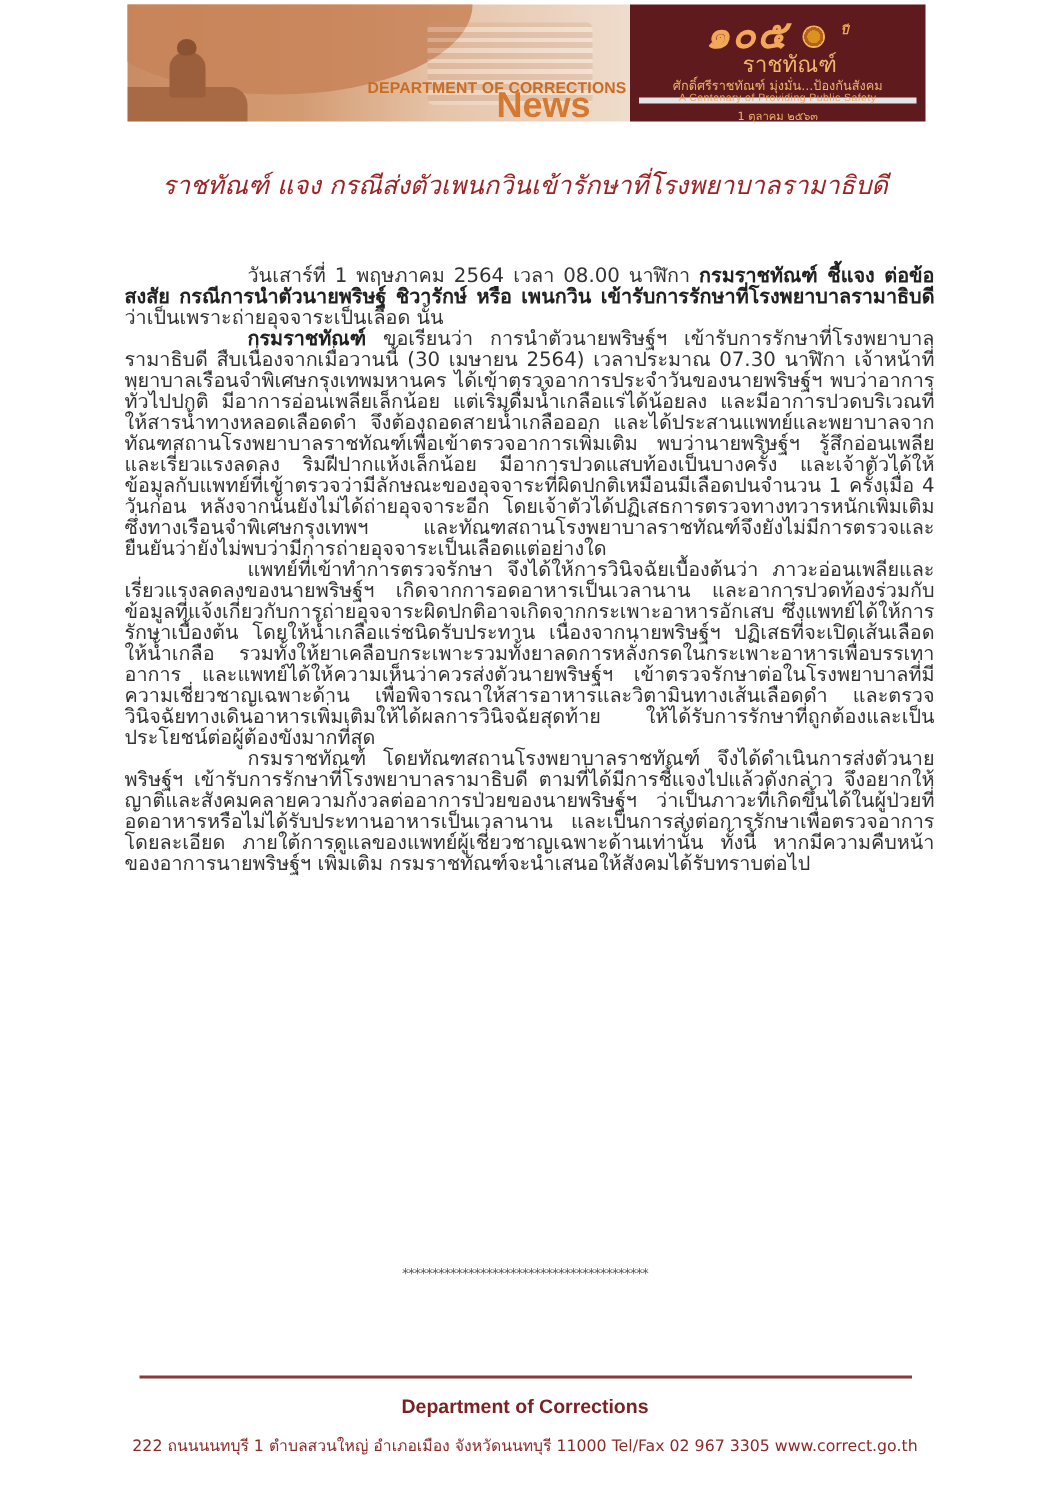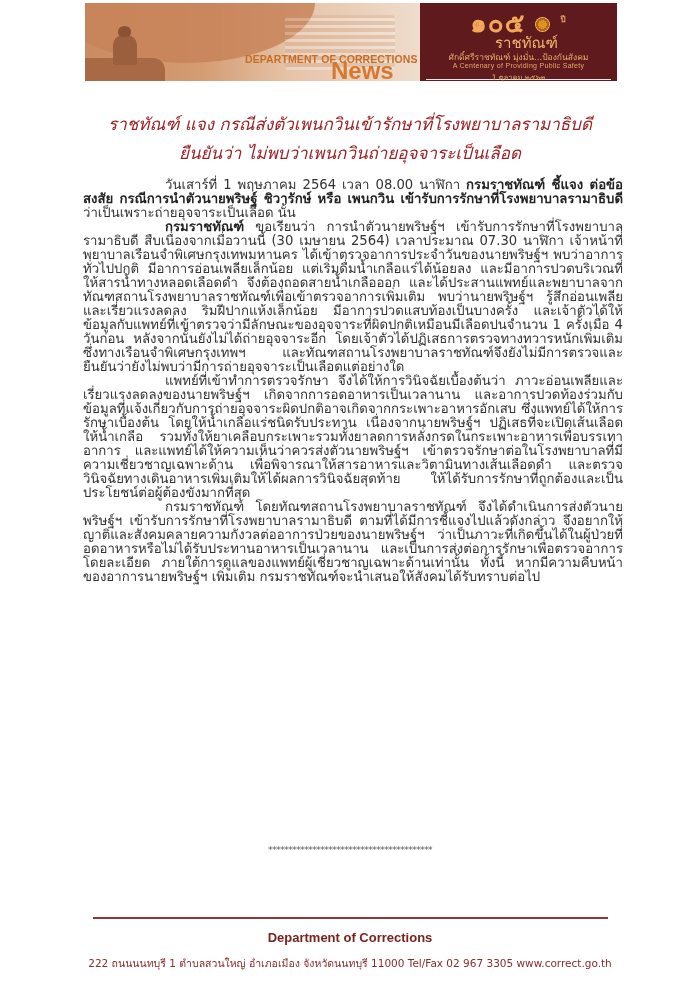--- a/index.html
+++ b/index.html
@@ -22,27 +22,27 @@
     .banner-left .building { position: absolute; left: 200px; top: 12px; width: 110px; height: 55px;
       background: repeating-linear-gradient(0deg, rgba(255,255,255,.25) 0 3px, rgba(200,150,115,.25) 3px 7px);
       border-radius: 4px; }
     .banner-dept { position: absolute; left: 160px; top: 50px; font-family: "Liberation Sans", sans-serif;
       font-weight: bold; font-size: 10.5px; color: #c86d26; letter-spacing: .1px; white-space: nowrap; }
     .banner-news { position: absolute; left: 246px; top: 55px; font-family: "Liberation Sans", sans-serif;
       font-weight: bold; font-size: 24px; line-height: 26px; color: #d5792f; }
     .banner-right { position: absolute; left: 335px; top: 0; width: 197px; height: 78px;
       background: #5e1a1d; text-align: center; color: #f1a95c; }
     .logo-num { position: absolute; left: 0; right: 0; top: -1px; font-size: 26px; font-weight: bold;
-      color: #f3a857; letter-spacing: 1px; font-family: "DejaVu Sans", sans-serif; }
+      color: #f3a857; letter-spacing: 1px; font-family: "DejaVu Sans", sans-serif; font-style: italic; }
     .logo-seal { display: inline-block; width: 15px; height: 15px; border-radius: 50%;
       background: radial-gradient(circle, #d9931f 0 40%, #b7601c 41% 60%, #f0b459 61%); vertical-align: middle; }
     .logo-name { position: absolute; left: 0; right: 0; top: 28px; font-size: 15px; color: #f3b46b;
       font-family: "DejaVu Serif", serif; margin-left: 16px; }
     .logo-th { position: absolute; left: 6px; right: 6px; top: 47px; font-size: 8.5px; color: #f0b26e;
-      border-bottom: 1px solid #e5e5e5; padding-bottom: 15px; white-space: nowrap; }
+      border-bottom: 4px solid #e5e5e5; padding-bottom: 1px; white-space: nowrap; }
     .logo-en { position: absolute; left: 0; right: 0; top: 59px; font-size: 7px; color: #e9a868;
       font-family: "Liberation Sans", sans-serif; letter-spacing: .3px; white-space: nowrap; }
     .logo-date { position: absolute; left: 0; right: 0; top: 68px; font-size: 7.5px; color: #f0b26e; white-space: nowrap; }
 
     
     .headline { position: absolute; left: 0; width: 700px; text-align: center; top: 110px;
       color: #9c2225; font-style: italic; font-size: 17px; line-height: 29px; }
 
     
     .article { position: absolute; left: 83px; top: 178px; width: 540px; font-size: 13.2px;
@@ -81,21 +81,20 @@
     </div>
     <div class="logo-name">ราชทัณฑ์</div>
     <div class="logo-th">ศักดิ์ศรีราชทัณฑ์ มุ่งมั่น...ป้องกันสังคม</div>
     <div class="logo-en">A Centenary of Providing Public Safety</div>
     <div class="logo-date">1 ตุลาคม ๒๕๖๓</div>
   </div>
 </div>
 
 <div class="headline">
   <div>ราชทัณฑ์ แจง กรณีส่งตัวเพนกวินเข้ารักษาที่โรงพยาบาลรามาธิบดี</div>
-  <div>ยืนยันว่า ไม่พบว่าเพนกวินถ่ายอุจจาระเป็นเลือด</div>
 </div>
 
 <div class="article">
   <p class="indent"><span>วันเสาร์ที่ 1 พฤษภาคม 2564 เวลา 08.00 นาฬิกา </span><b>กรมราชทัณฑ์ ชี้แจง ต่อข้อสงสัย กรณีการนำตัวนายพริษฐ์ ชิวารักษ์ หรือ เพนกวิน เข้ารับการรักษาที่โรงพยาบาลรามาธิบดี</b><span> ว่าเป็นเพราะถ่ายอุจจาระเป็นเลือด นั้น</span></p>
   <p class="indent"><b>กรมราชทัณฑ์</b><span> ขอเรียนว่า การนำตัวนายพริษฐ์ฯ เข้ารับการรักษาที่โรงพยาบาลรามาธิบดี สืบเนื่องจากเมื่อวานนี้ (30 เมษายน 2564) เวลาประมาณ 07.30 นาฬิกา เจ้าหน้าที่พยาบาลเรือนจำพิเศษกรุงเทพมหานคร ได้เข้าตรวจอาการประจำวันของนายพริษฐ์ฯ พบว่าอาการทั่วไปปกติ มีอาการอ่อนเพลียเล็กน้อย แต่เริ่มดื่มน้ำเกลือแร่ได้น้อยลง และมีอาการปวดบริเวณที่ให้สารน้ำทางหลอดเลือดดำ จึงต้องถอดสายน้ำเกลือออก และได้ประสานแพทย์และพยาบาลจากทัณฑสถานโรงพยาบาลราชทัณฑ์เพื่อเข้าตรวจอาการเพิ่มเติม พบว่านายพริษฐ์ฯ รู้สึกอ่อนเพลียและเรี่ยวแรงลดลง ริมฝีปากแห้งเล็กน้อย มีอาการปวดแสบท้องเป็นบางครั้ง และเจ้าตัวได้ให้ข้อมูลกับแพทย์ที่เข้าตรวจว่ามีลักษณะของอุจจาระที่ผิดปกติเหมือนมีเลือดปนจำนวน 1 ครั้งเมื่อ 4 วันก่อน หลังจากนั้นยังไม่ได้ถ่ายอุจจาระอีก โดยเจ้าตัวได้ปฏิเสธการตรวจทางทวารหนักเพิ่มเติม ซึ่งทางเรือนจำพิเศษกรุงเทพฯ และทัณฑสถานโรงพยาบาลราชทัณฑ์จึงยังไม่มีการตรวจและยืนยันว่ายังไม่พบว่ามีการถ่ายอุจจาระเป็นเลือดแต่อย่างใด</span></p>
   <p class="indent">แพทย์ที่เข้าทำการตรวจรักษา จึงได้ให้การวินิจฉัยเบื้องต้นว่า ภาวะอ่อนเพลียและเรี่ยวแรงลดลงของนายพริษฐ์ฯ เกิดจากการอดอาหารเป็นเวลานาน และอาการปวดท้องร่วมกับข้อมูลที่แจ้งเกี่ยวกับการถ่ายอุจจาระผิดปกติอาจเกิดจากกระเพาะอาหารอักเสบ ซึ่งแพทย์ได้ให้การรักษาเบื้องต้น โดยให้น้ำเกลือแร่ชนิดรับประทาน เนื่องจากนายพริษฐ์ฯ ปฏิเสธที่จะเปิดเส้นเลือดให้น้ำเกลือ รวมทั้งให้ยาเคลือบกระเพาะรวมทั้งยาลดการหลั่งกรดในกระเพาะอาหารเพื่อบรรเทาอาการ และแพทย์ได้ให้ความเห็นว่าควรส่งตัวนายพริษฐ์ฯ เข้าตรวจรักษาต่อในโรงพยาบาลที่มีความเชี่ยวชาญเฉพาะด้าน เพื่อพิจารณาให้สารอาหารและวิตามินทางเส้นเลือดดำ และตรวจวินิจฉัยทางเดินอาหารเพิ่มเติมให้ได้ผลการวินิจฉัยสุดท้าย ให้ได้รับการรักษาที่ถูกต้องและเป็นประโยชน์ต่อผู้ต้องขังมากที่สุด</p>
   <p class="indent">กรมราชทัณฑ์ โดยทัณฑสถานโรงพยาบาลราชทัณฑ์ จึงได้ดำเนินการส่งตัวนายพริษฐ์ฯ เข้ารับการรักษาที่โรงพยาบาลรามาธิบดี ตามที่ได้มีการชี้แจงไปแล้วดังกล่าว จึงอยากให้ญาติและสังคมคลายความกังวลต่ออาการป่วยของนายพริษฐ์ฯ ว่าเป็นภาวะที่เกิดขึ้นได้ในผู้ป่วยที่อดอาหารหรือไม่ได้รับประทานอาหารเป็นเวลานาน และเป็นการส่งต่อการรักษาเพื่อตรวจอาการโดยละเอียด ภายใต้การดูแลของแพทย์ผู้เชี่ยวชาญเฉพาะด้านเท่านั้น ทั้งนี้ หากมีความคืบหน้าของอาการนายพริษฐ์ฯ เพิ่มเติม กรมราชทัณฑ์จะนำเสนอให้สังคมได้รับทราบต่อไป</p>
 </div>
 <div class="separator">*****************************************</div>
 

